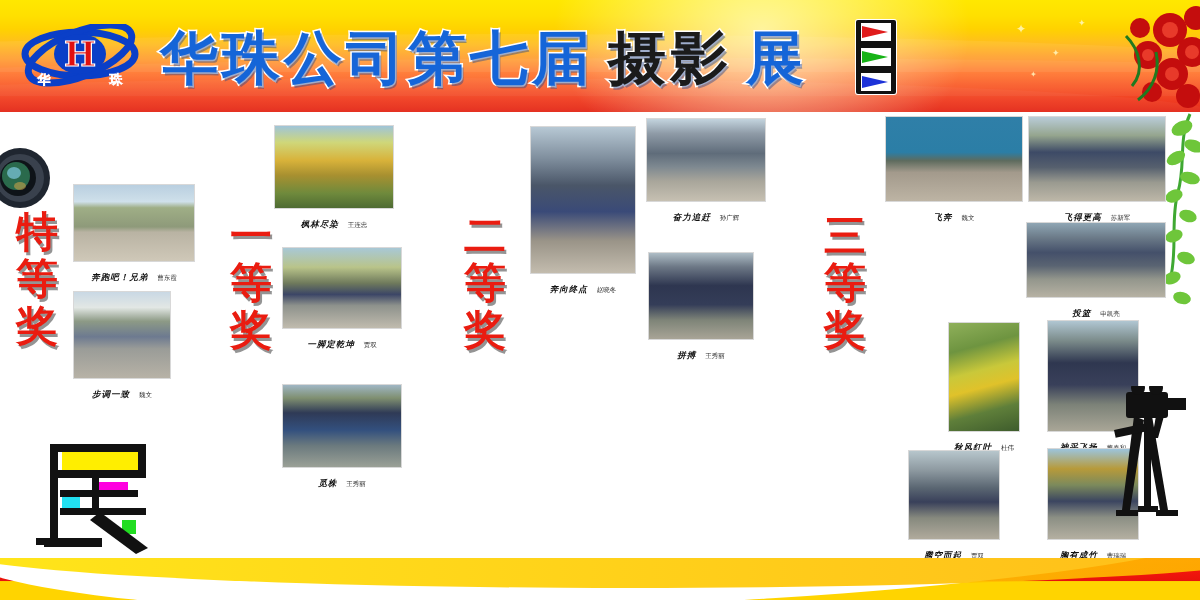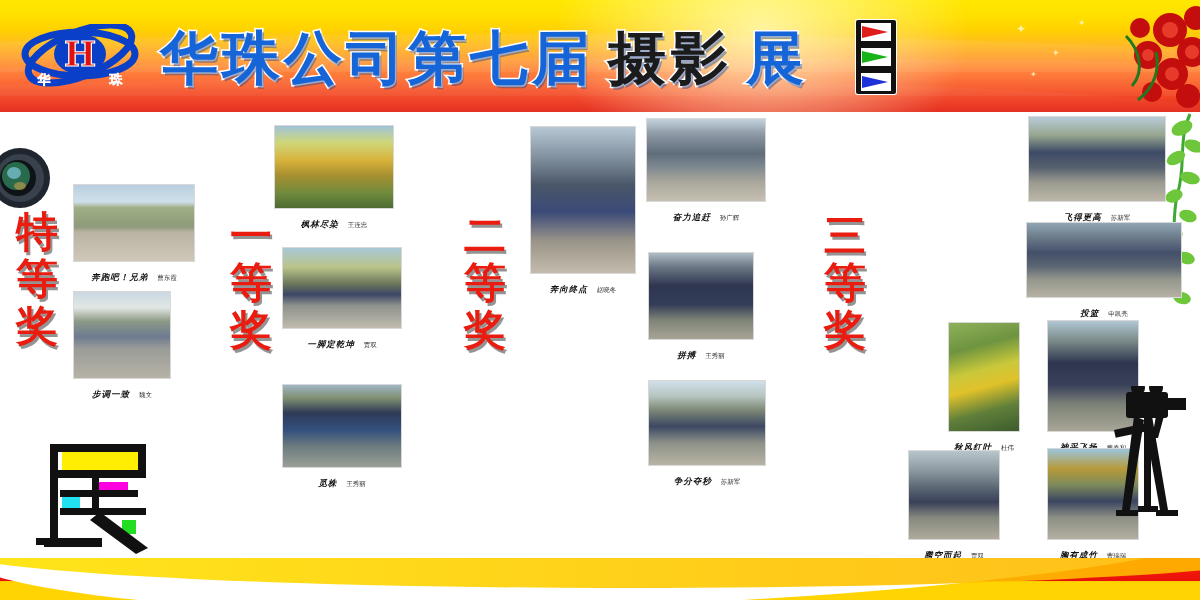--- a/index.html
+++ b/index.html
@@ -315,49 +315,49 @@
     <div class="photo-card" style="left:648px; top:140px; width:106px;">
       <div class="ph" style="height:88px;
         background:
           linear-gradient(180deg,#aebdc6 0%,#6d7886 16%, #2e3650 38%, #343d58 60%, #7e8478 78%, #a8a496 100%);"></div>
       <div class="cap">
         <span class="ttl">拼搏</span>
         <span class="aut">王秀丽</span>
       </div>
     </div>
 
-    <div class="photo-card" style="left:648px; top:268px; width:118px;">
-      <div class="ph" style="height:86px;
-        background:
-          linear-gradient(180deg,#cfe0ea 0%,#b7c5c0 18%, #7f8a78 34%, #3c4762 54%, #8d9288 74%, #b8b3a5 100%);"></div>
-      <div class="cap">
-        <span class="ttl">争分夺秒</span>
-        <span class="aut">苏新军</span>
-      </div>
-    </div>
 
     <div class="col-label" style="left:812px; top:100px;">
       <span>三</span>
       <span>等</span>
       <span>奖</span>
     </div>
 
+    <div class="photo-card" style="left:885px; top:4px; width:138px;">
+      <div class="ph" style="height:86px;
+        background:
+          linear-gradient(180deg,#2f7fa8 0%,#2b7ea6 42%, #5e6b5e 52%, #a39a8c 66%, #bdb4a4 100%);"></div>
+      <div class="cap">
+        <span class="ttl">飞奔</span>
+        <span class="aut">魏文</span>
+      </div>
+    </div>
 
     <div class="photo-card" style="left:1028px; top:4px; width:138px;">
       <div class="ph" style="height:86px;
         background:
           linear-gradient(180deg,#b9ccd8 0%,#95a58e 22%, #3d4a66 42%, #56606e 60%, #9a9a90 78%, #bdb7a8 100%);"></div>
       <div class="cap">
         <span class="ttl">飞得更高</span>
         <span class="aut">苏新军</span>
       </div>
     </div>
 
 
-    <div class="photo-card" style="left:1026px; top:110px; width:156px;">
+    <div class="photo-card" style="left:1026px; top:110px; width:140px;">
       <div class="ph" style="height:76px;
         background:
           linear-gradient(180deg,#8fa6b4 0%,#6b7a88 20%, #44506a 40%, #5a6472 58%, #93968c 76%, #b6b1a3 100%);"></div>
       <div class="cap">
         <span class="ttl">投篮</span>
         <span class="aut">申凯亮</span>
       </div>
     </div>
 
     <div class="photo-card" style="left:908px; top:210px; width:112px;padding-left:40px;">

